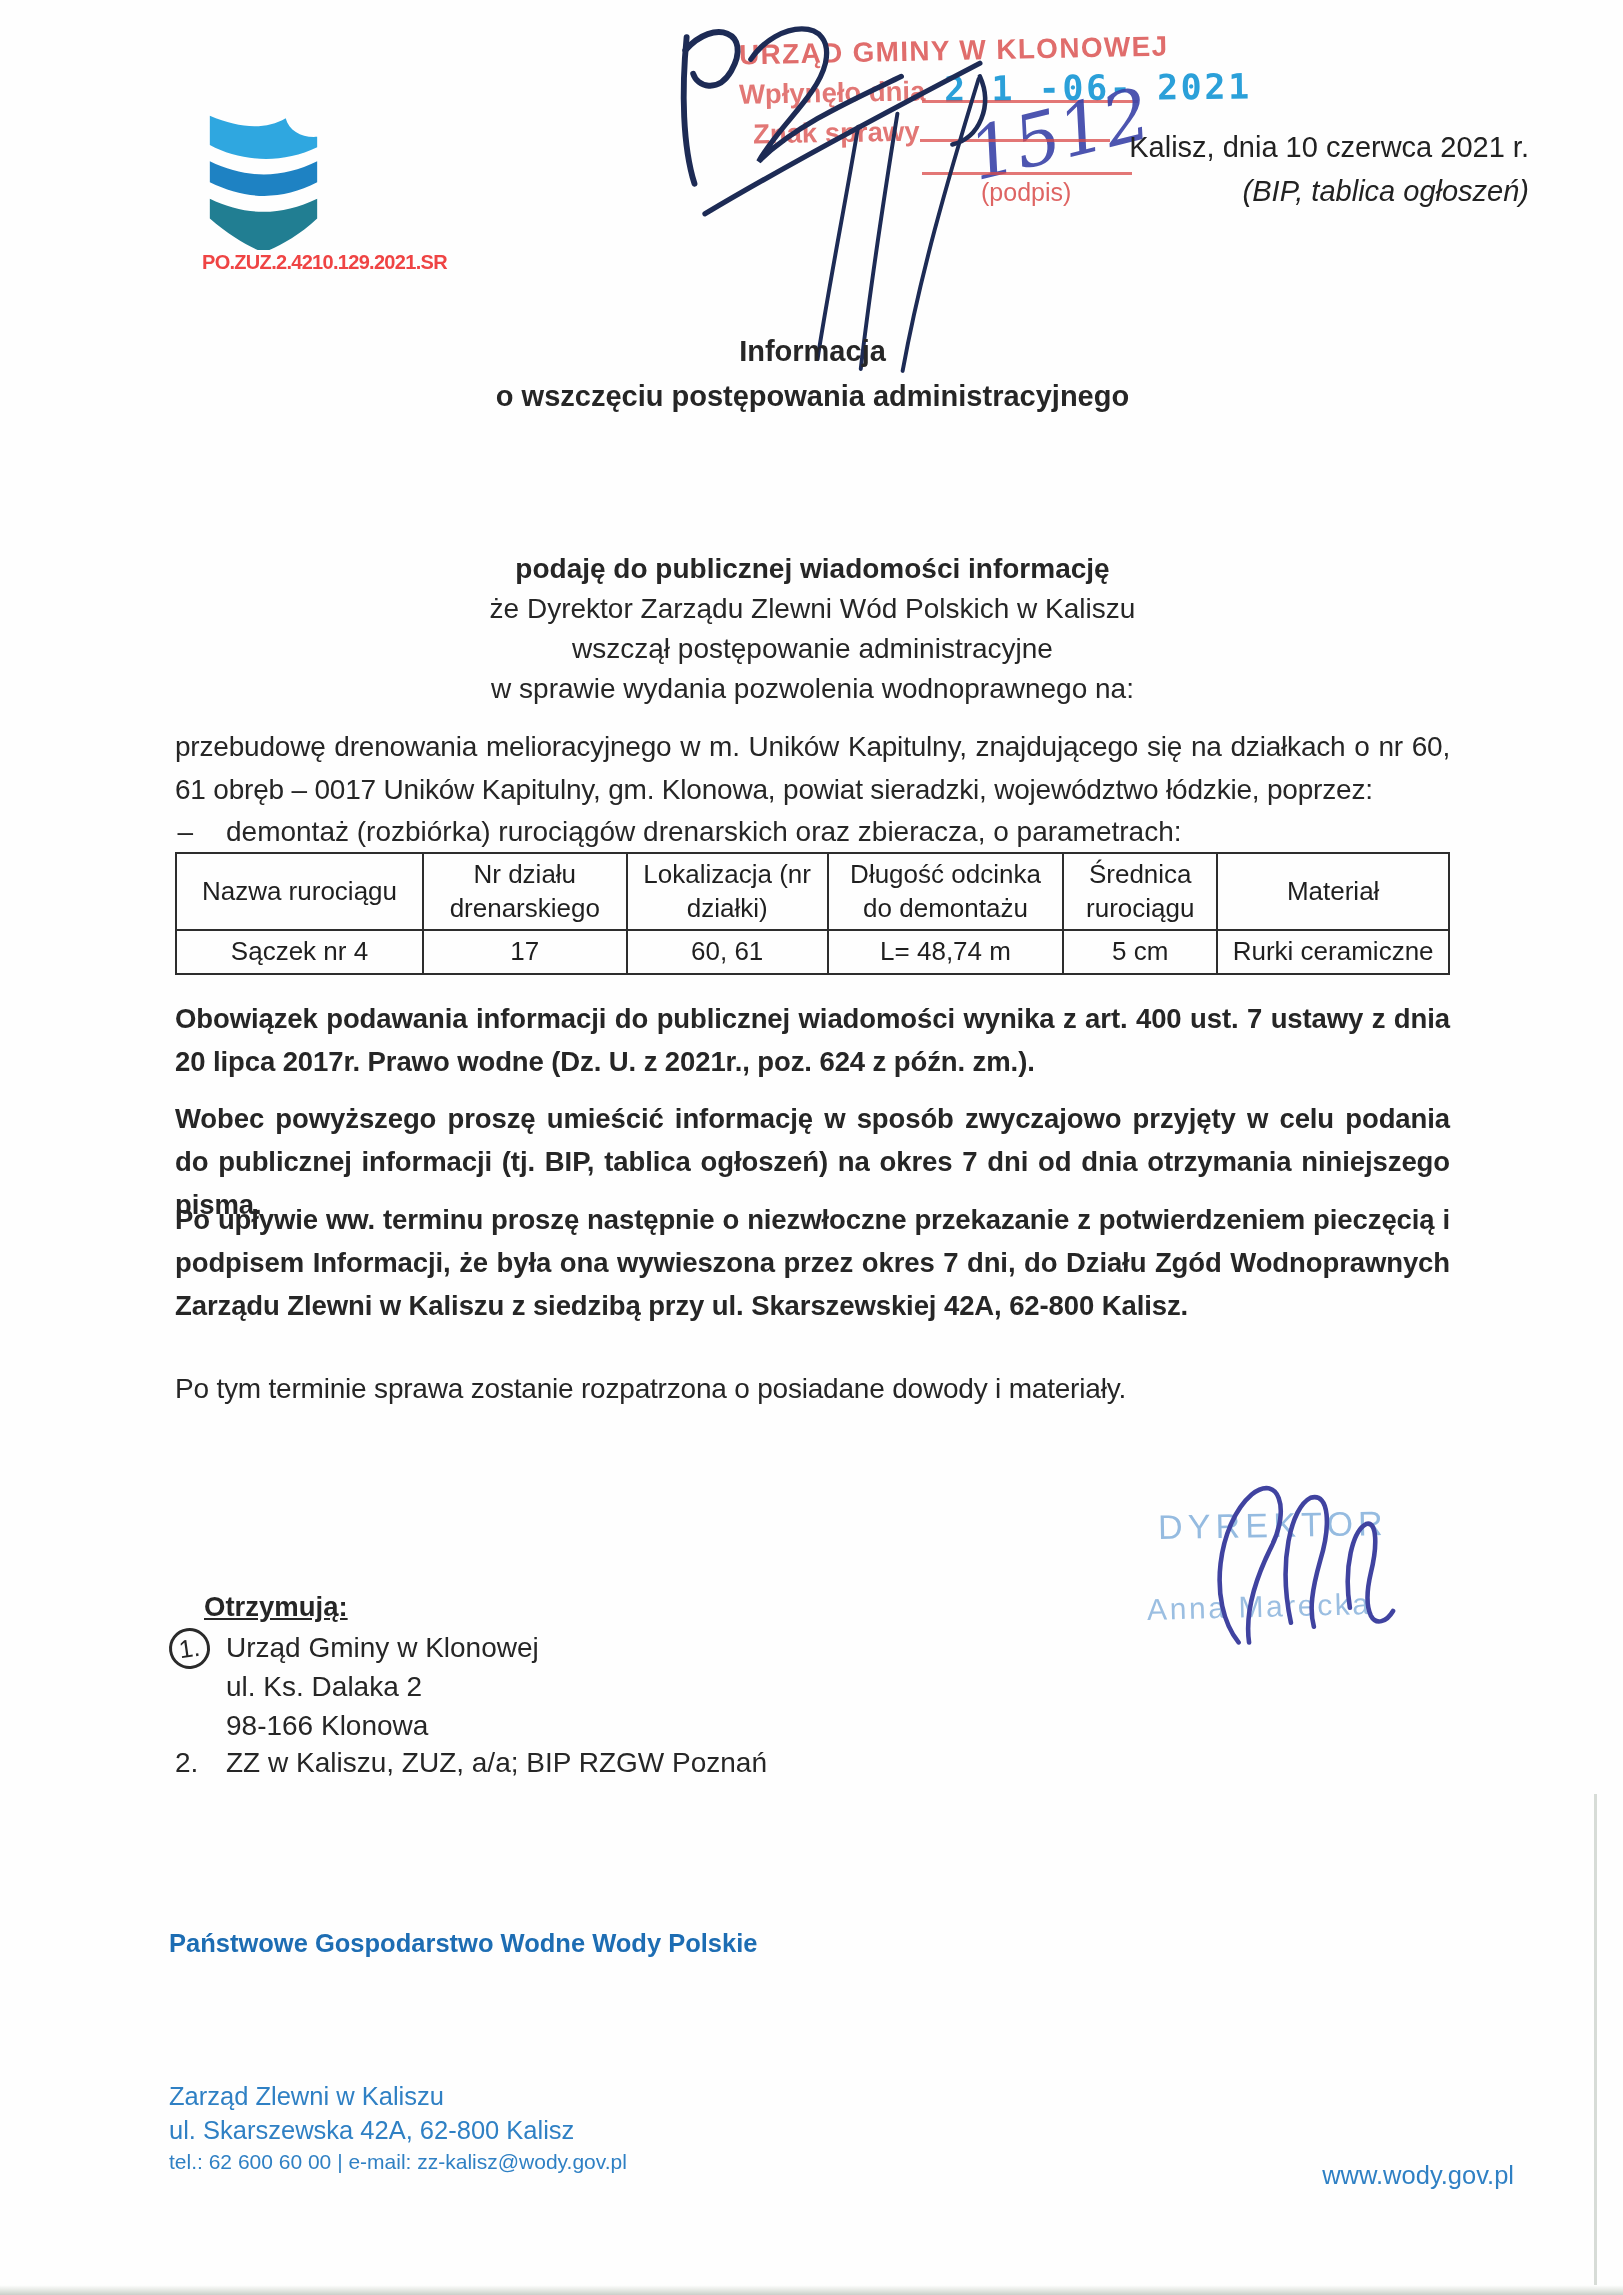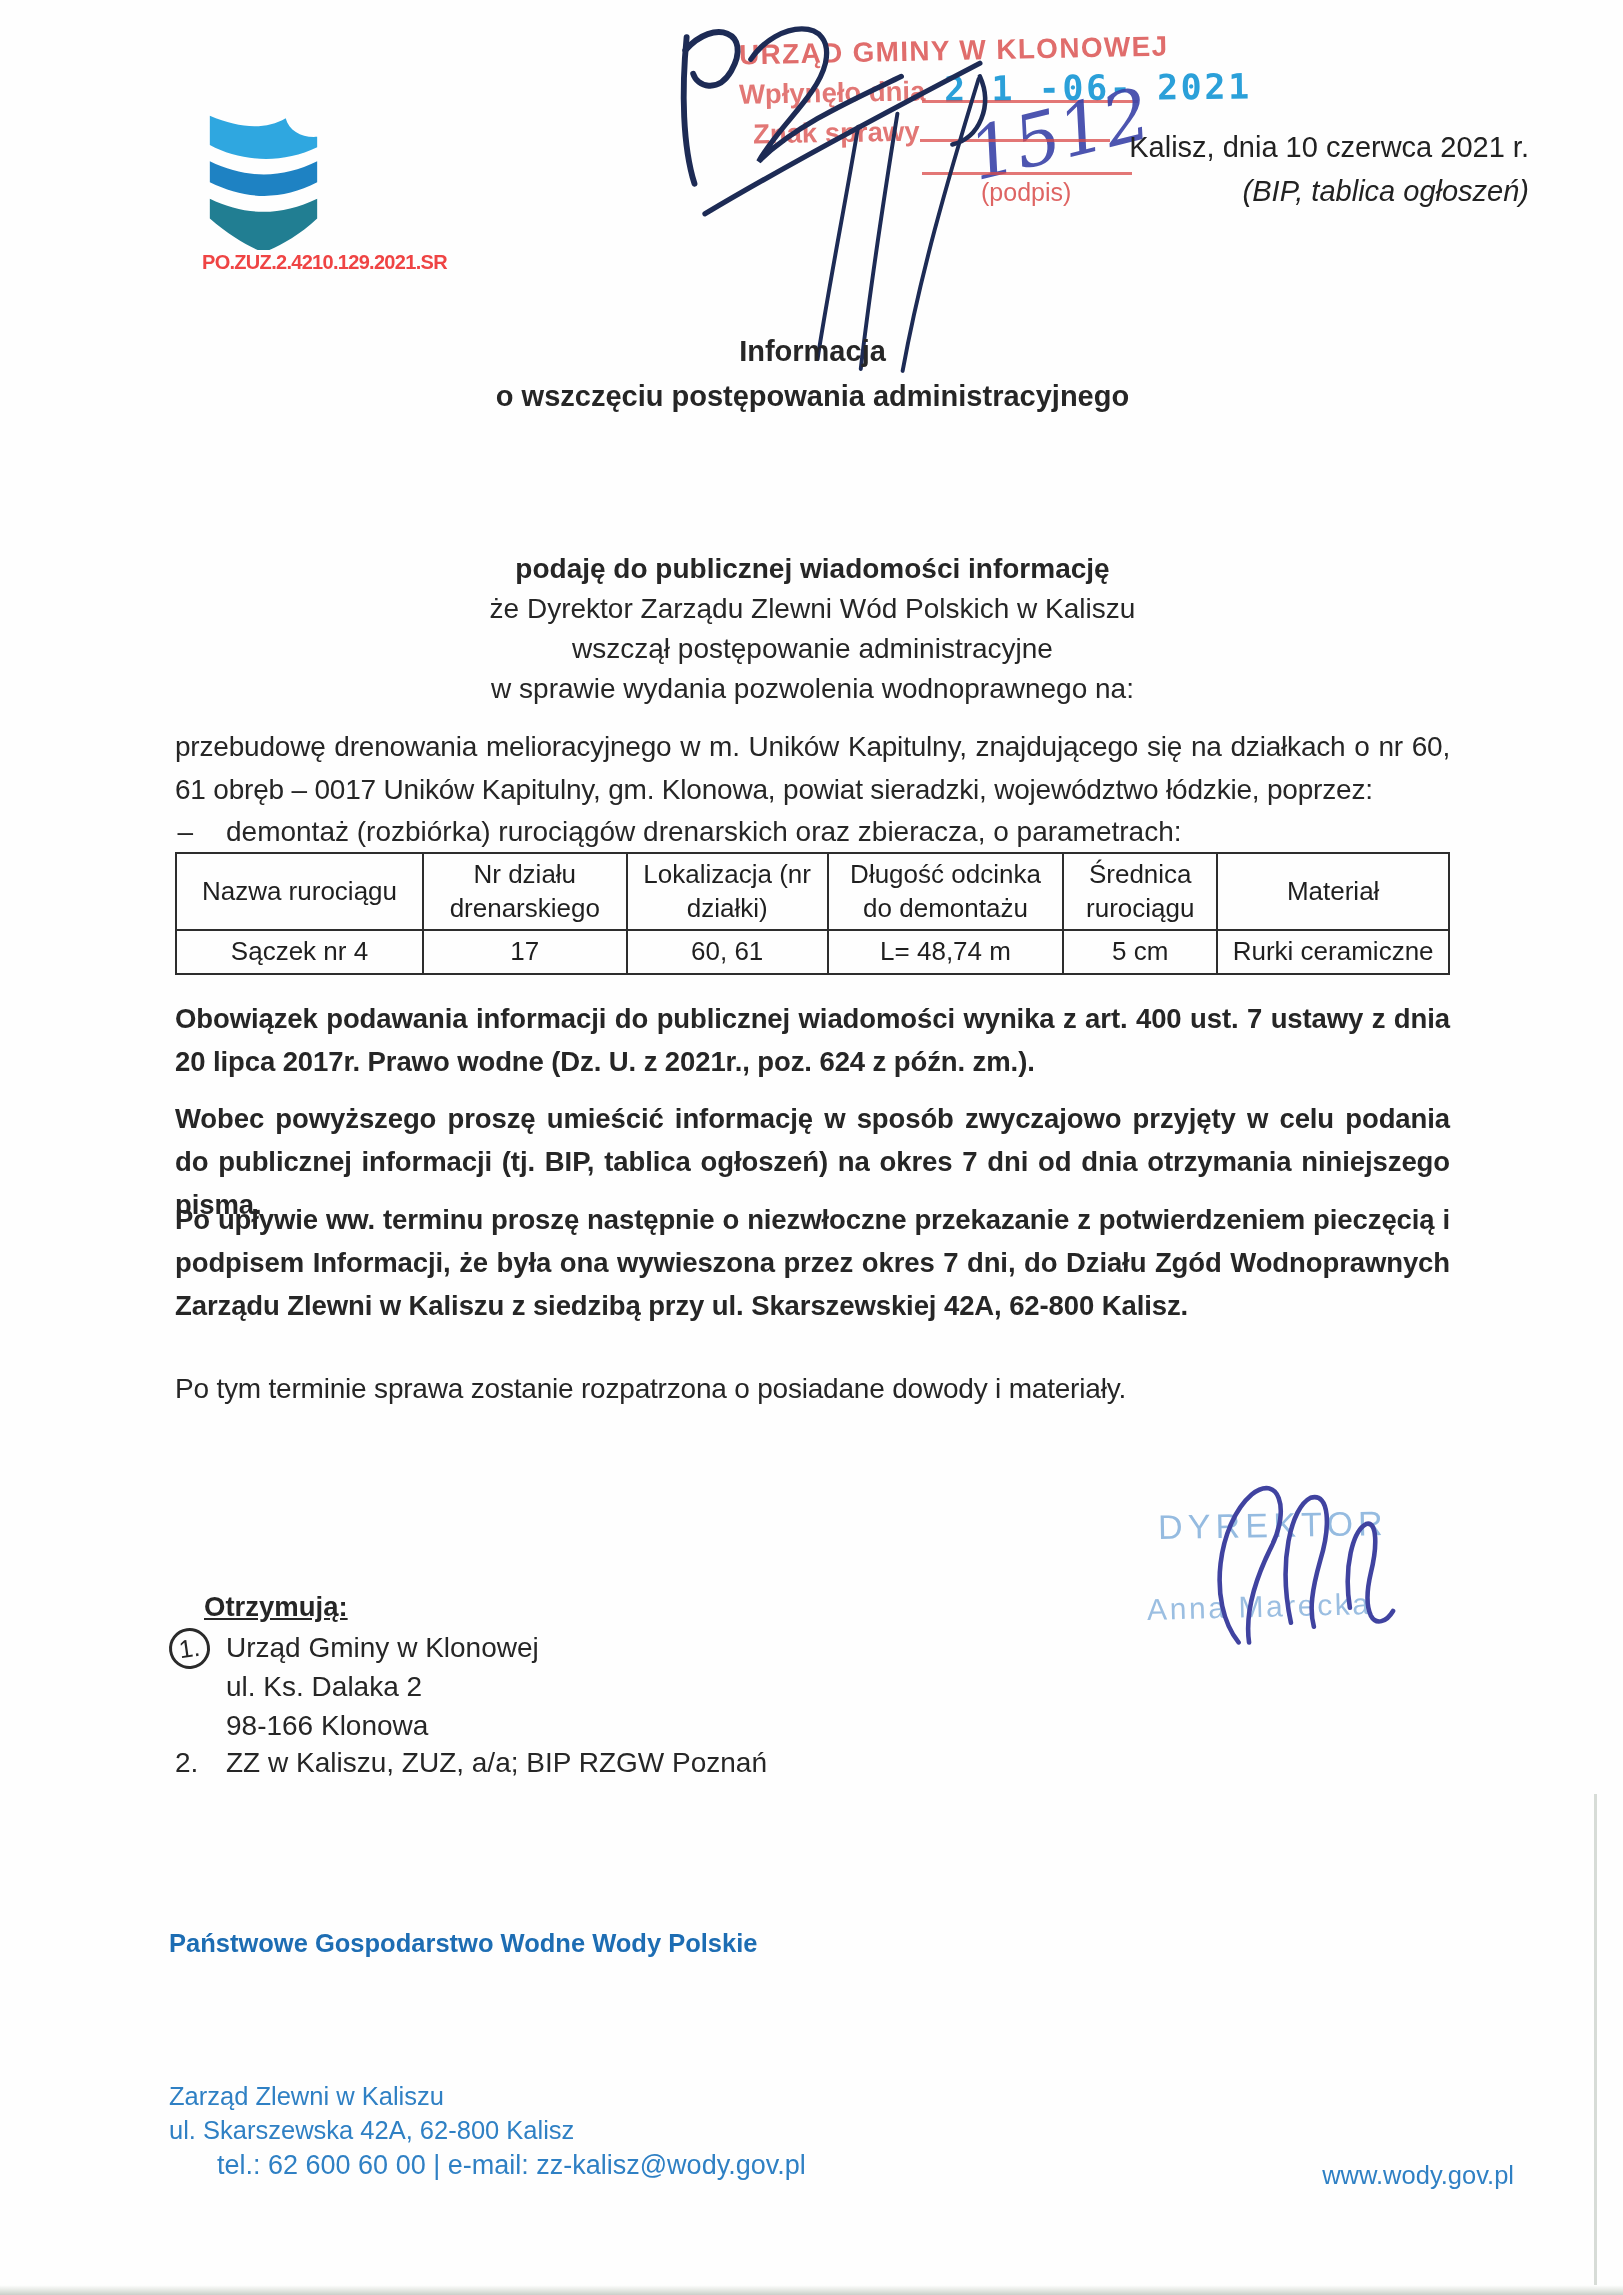--- a/index.html
+++ b/index.html
@@ -85,21 +85,21 @@
     font-size:25px;display:flex;align-items:center;justify-content:center;transform:rotate(-8deg);}
   .rec1-l1{left:226px;top:1632px;font-size:28px;}
   .rec1-l2{left:226px;top:1671px;font-size:28px;}
   .rec1-l3{left:226px;top:1710px;font-size:28px;}
   .rec2-num{left:175px;top:1747px;font-size:28px;}
   .rec2-text{left:226px;top:1747px;font-size:28px;}
   
   .f1{left:169px;top:1929px;font-size:25.5px;font-weight:700;color:var(--footer-blue-bold);}
   .f2{left:169px;top:2082px;font-size:25.5px;color:var(--footer-blue);}
   .f3{left:169px;top:2116px;font-size:25.5px;color:var(--footer-blue);}
-  .f4{left:169px;top:2150px;font-size:27px;color:var(--footer-blue);margin-left:48px;}
+  .f4{left:169px;top:2150px;font-size:21px;color:var(--footer-blue);}
   .fweb{left:0;top:2161px;width:1514px;text-align:right;font-size:25.5px;color:var(--footer-blue);}
   
   .edge-right{left:1594px;top:1794px;width:2.6px;height:502px;background:#cdd3cd;opacity:.8;}
   .edge-bottom{left:0;bottom:0;width:100%;height:10.5px;
     background:linear-gradient(#ffffff 0%,#e3e7e2 55%,#c9cfc9 100%);}
   svg{display:block;}
 </style>
 </head>
 <body>
 

